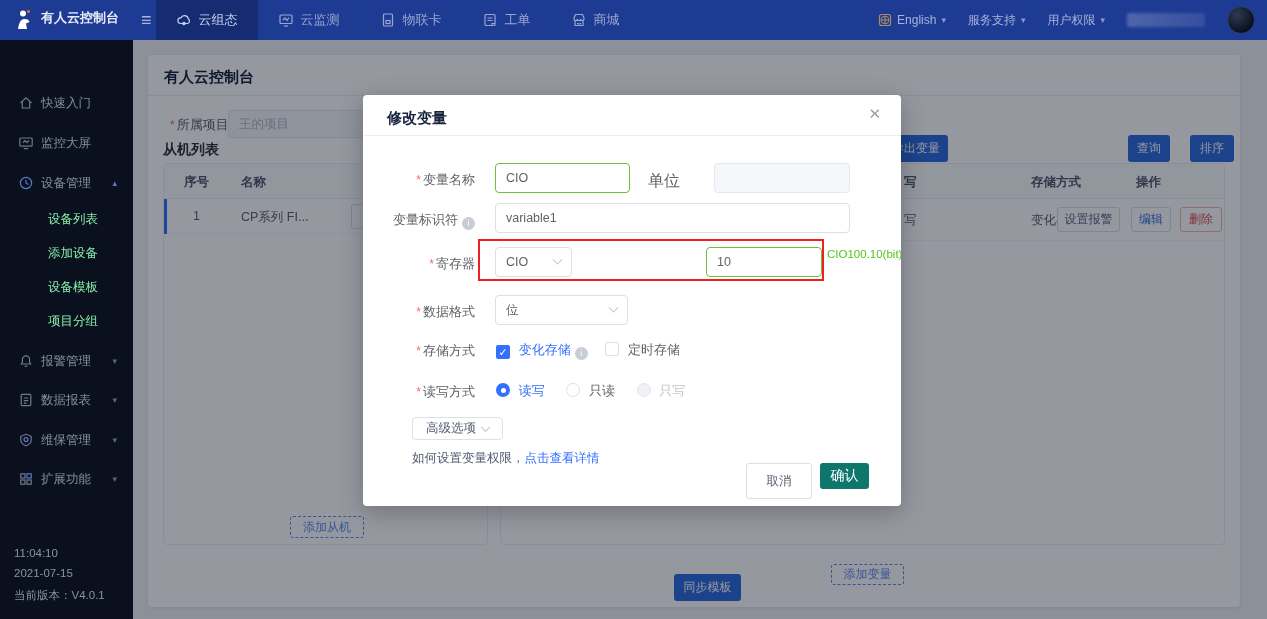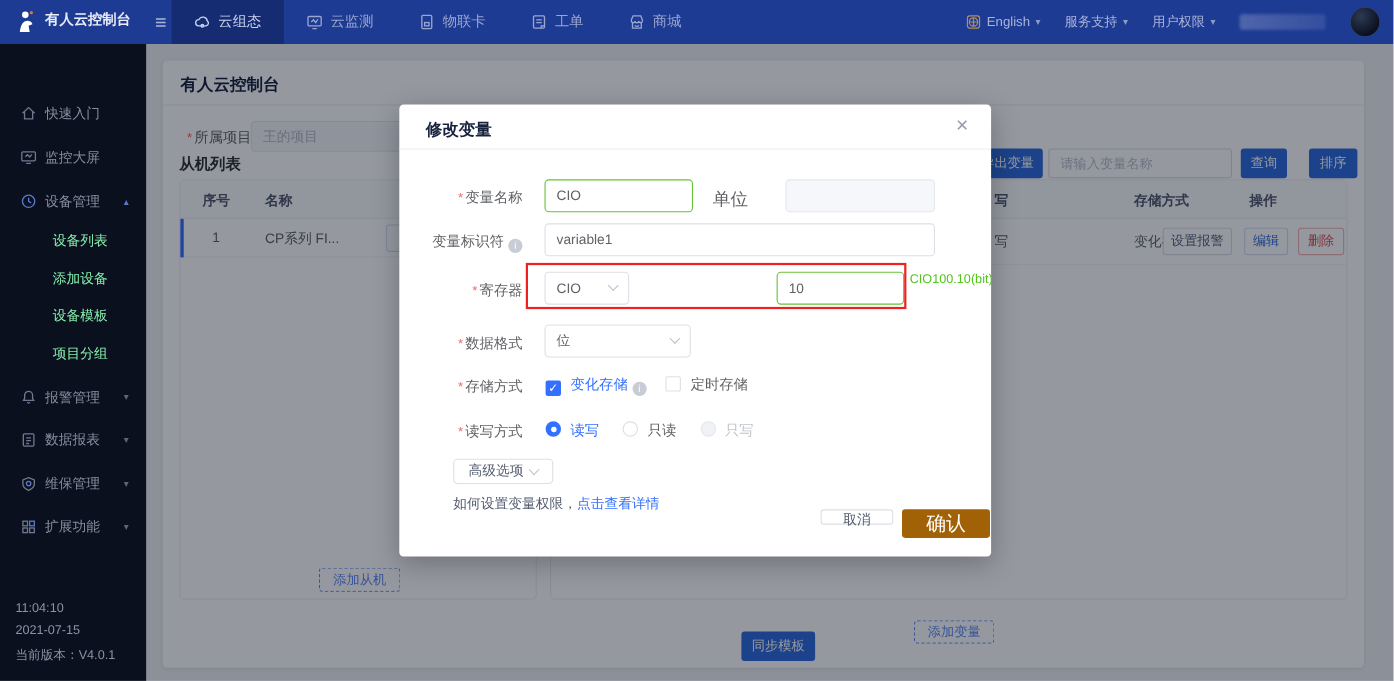--- a/index.html
+++ b/index.html
@@ -246,21 +246,20 @@
       <div class="body-row">
         <div class="row-accent"></div>
         <span class="abs td" style="left:29px; top:10px;">1</span>
         <span class="abs td" style="left:77px; top:10px;">CP系列 FI...</span>
         <button class="btn-plain abs" style="left:187px; top:5px; width:56px; height:25px;">编辑</button>
       </div>
       <button class="btn-dashed abs" style="left:126px; top:352px; width:74px; height:22px;">添加从机</button>
     </div>
 
     <button class="btn-blue abs" style="left:736px; top:80px; width:64px; height:27px;">导出变量</button>
-    <input class="search-input abs" style="left: 805px; top: 80px; width: 167px; height: 27px;" placeholder="请输入变量名称">
     <button class="btn-blue abs" style="left:980px; top:80px; width:42px; height:27px;">查询</button>
     <button class="btn-blue abs" style="left:1042px; top:80px; width:44px; height:27px;">排序</button>
 
     <div class="panel" style="left:352px; top:108px; width:725px; height:382px;">
       <div class="hdr-row">
         <span class="abs th" style="left:403px; top:10px;">写</span>
         <span class="abs th" style="left:530px; top:10px;">存储方式</span>
         <span class="abs th" style="left:635px; top:10px;">操作</span>
       </div>
       <div class="body-row" style="height:42px;">
@@ -338,17 +337,17 @@
 
     <div class="selbox" style="left:49px; top:322px; width:91px; height:23px; justify-content:center; color:#515a6e; font-size:12.5px; gap:6px;">
       <span>高级选项</span>
       <span class="chev" style="transform:rotate(45deg) translate(-1px,-1px);"></span>
     </div>
 
     <div class="abs" style="left:49px; top:355px; font-size:12.5px; color:#515a6e;">
       <span>如何设置变量权限，</span><span class="link-blue">点击查看详情</span>
     </div>
 
-    <button class="abs" style="left:383px; top:368px; width:66px; height:14px; background:#fff; border:1px solid #dcdfe6; border-radius:3px; color:#515a6e; font-size:12.5px; font-family:inherit; cursor:pointer;">取消</button>
-    <button class="abs" style="left:457px; top:368px; width:80px; height:26px; background:#a16207; border:none; border-radius:3px; color:#fff; font-size:18px; font-family:inherit; cursor:pointer;">确认</button>
+    <button class="abs" style="left:383px; top:368px; width:66px; height:36px; background:#fff; border:1px solid #dcdfe6; border-radius:3px; color:#515a6e; font-size:12.5px; font-family:inherit; cursor:pointer;">取消</button>
+    <button class="abs" style="left:457px; top:368px; width:49px; height:26px; background:#0f766e; border:none; border-radius:3px; color:#fff; font-size:14px; font-family:inherit; cursor:pointer;">确认</button>
   </div>
 
 </div>
 
 </body></html>

